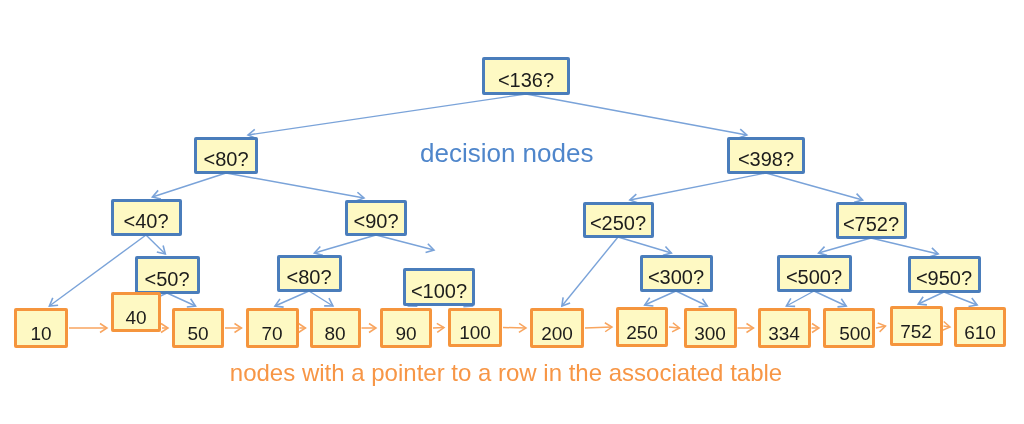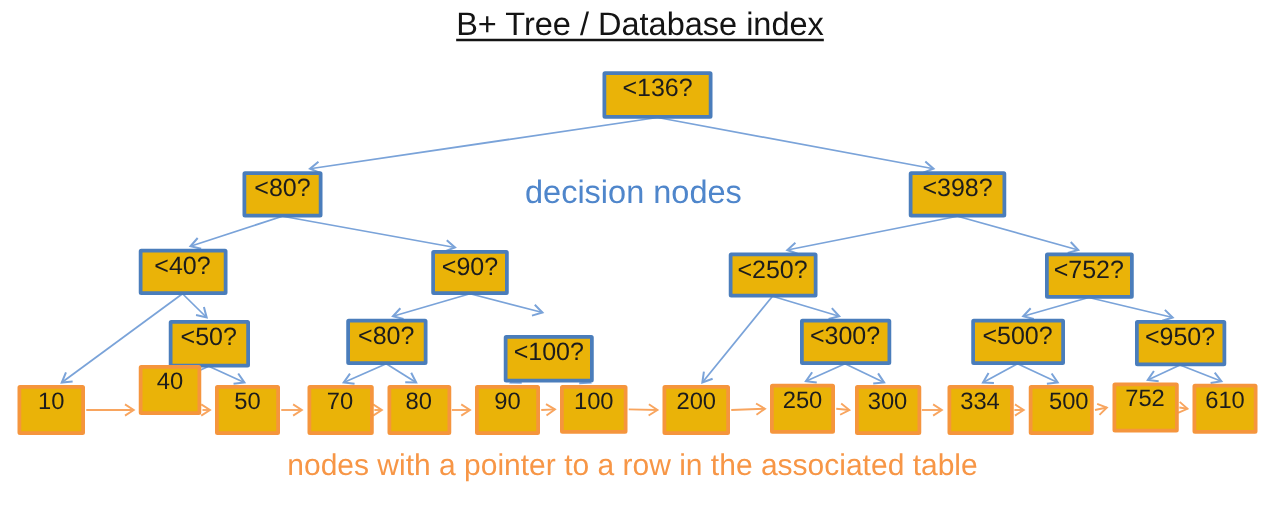--- a/index.html
+++ b/index.html
@@ -36,40 +36,39 @@
   }
   #edges-layer {
     position: absolute;
     left: 0; top: 0;
     width: 1024px; height: 424px;
   }
   #nodes-layer { position: absolute; left: 0; top: 0; }
   .node {
     position: absolute;
     box-sizing: border-box;
-    background: #eab308;
+    background: #fef9c3;
     border-radius: 2px;
     display: flex;
-    align-items: flex-start;
+    align-items: flex-end;
     justify-content: center;
     color: var(--node-label, #1c1c1c);
   }
   .node.decision { border: 3px solid var(--decision-border, #4a7dbb); font-size: 20px; }
   .node.leaf     { border: 3px solid var(--leaf-border, #f5953d); font-size: 19px; }
   .tree-edge      { stroke: var(--decision-edge, #7aa3d9); stroke-width: 1.4; fill: none; }
   .successor-edge { stroke: var(--leaf-edge, #f8a55f); stroke-width: 1.5; fill: none; }
   .blue-stroke   { stroke: var(--decision-edge, #7aa3d9); }
   .orange-stroke { stroke: var(--leaf-edge, #f8a55f); }
 </style>
 </head>
 <body>
 
 <div id="stage">
 
-  <div class="title">B+ Tree / Database index</div>
 
   <svg id="edges-layer" viewBox="0 0 1024 424" xmlns="http://www.w3.org/2000/svg">
     <defs>
       <marker id="arrow-blue" markerUnits="userSpaceOnUse" markerWidth="16" markerHeight="16" viewBox="-12 -8 16 16" refX="0" refY="0" orient="auto">
         <path d="M -7.5,-4.5 L 0,0 L -7.5,4.5" fill="none" stroke-width="1.6" class="blue-stroke"></path>
       </marker>
       <marker id="arrow-orange" markerUnits="userSpaceOnUse" markerWidth="16" markerHeight="16" viewBox="-12 -8 16 16" refX="0" refY="0" orient="auto">
         <path d="M -7,-4.5 L 0,0 L -7,4.5" fill="none" stroke-width="1.5" class="orange-stroke"></path>
       </marker>
     </defs>

